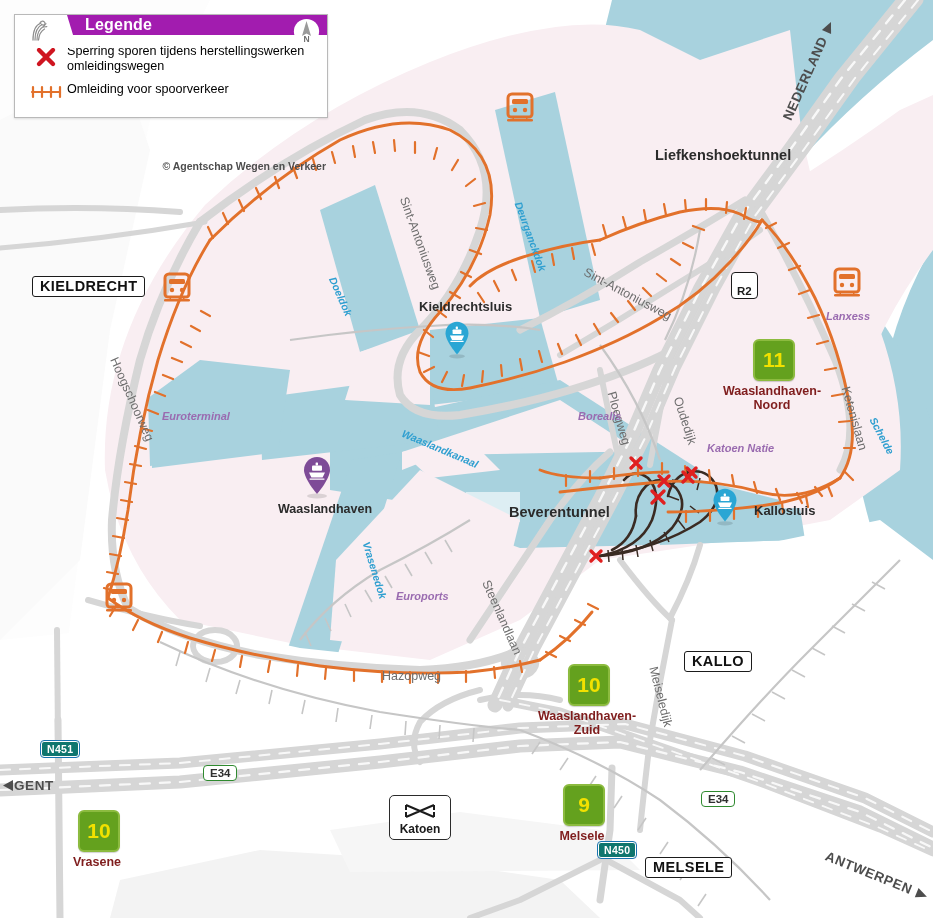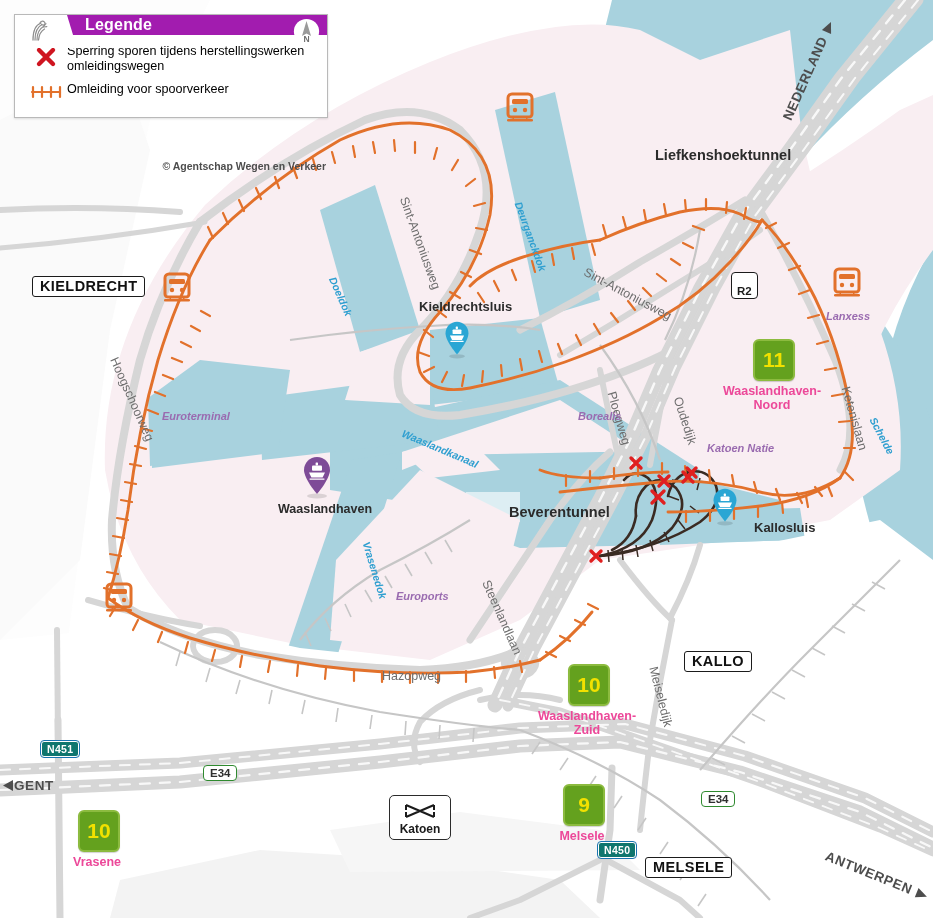--- a/index.html
+++ b/index.html
@@ -31,21 +31,21 @@
   .road-lbl{font-size:12.5px;color:#6d6d6d;font-weight:normal;}
   .water-lbl{font-size:10.5px;color:#2f9fd0;font-style:italic;font-weight:bold;}
   .terminal-lbl{font-size:11px;color:#9a6bb0;font-style:italic;font-weight:bold;}
   .dir-lbl{font-size:13.5px;font-weight:bold;color:#4d4d4d;letter-spacing:.6px;}
 
   
   .exit{position:absolute;}
   .exit-num{width:38px;height:38px;border-radius:6px;background:#64a11e;border:2px solid #8cbb3f;
             color:#f2e100;font-size:21px;font-weight:bold;display:flex;align-items:center;justify-content:center;
             box-shadow:0 1px 1px rgba(0,0,0,.18);}
-  .exit-name{margin-top:3px;text-align:center;font-size:12.5px;font-weight:bold;color:#ec4899;line-height:1.12;}
+  .exit-name{margin-top:3px;text-align:center;font-size:12.5px;font-weight:bold;color:#7f1d1d;line-height:1.12;}
 
   
   .shield-n{position:absolute;background:#0f766e;border:1.6px solid #fff;outline:1.4px solid #1a74b0;
             border-radius:3px;color:#fff;font-size:10.5px;font-weight:bold;padding:1px 5px;letter-spacing:.3px;}
   .shield-e{position:absolute;background:#fff;border:1.8px solid #2f8a2f;border-radius:4px;
             color:#2f2f2f;font-size:11.5px;font-weight:bold;padding:1px 6px;}
   .shield-r{position:absolute;background:#fff;border:1.8px solid #1b1b1b;border-radius:4px;
             color:#1b1b1b;font-size:11.5px;font-weight:bold;padding:12px 5px 1px 5px;}
 
   
@@ -355,21 +355,21 @@
         <path d="M9 17.4h16l-2.4 5.2H11.4z"></path>
         <rect x="9.4" y="23.4" width="15.2" height="1.3" rx=".6"></rect>
       </g>
     </svg>
   </div>
 
   <div class="lbl tunnel" style="left:655px;top:147px;">Liefkenshoektunnel</div>
   <div class="lbl tunnel" style="left:509px;top:504px;">Beverentunnel</div>
 
   <div class="lbl sluis" style="left:419px;top:299px;">Kieldrechtsluis</div>
-  <div class="lbl sluis" style="left:722px;top:520px;padding-left:32px;">Kallosluis</div>
+  <div class="lbl sluis" style="left:722px;top:503px;padding-left:32px;">Kallosluis</div>
 
   <div class="place-box" style="left:16px;top:276px;margin-left:16px;">KIELDRECHT</div>
   <div class="place-box" style="left:684px;top:651px;">KALLO</div>
   <div class="place-box" style="left:645px;top:857px;">MELSELE</div>
 
   <div class="lbl road-lbl" style="left:120px;top:355px;transform:rotate(66deg);transform-origin:0 0;">Hoogschoorweg</div>
   <div class="lbl road-lbl" style="left:410px;top:195px;transform:rotate(70deg);transform-origin:0 0;">Sint-Antoniusweg</div>
   <div class="lbl road-lbl" style="left:588px;top:265px;transform:rotate(28deg);transform-origin:0 0;">Sint-Antoniusweg</div>
   <div class="lbl road-lbl" style="left:618px;top:390px;transform:rotate(74deg);transform-origin:0 0;">Ploegweg</div>
   <div class="lbl road-lbl" style="left:684px;top:395px;transform:rotate(72deg);transform-origin:0 0;">Oudedijk</div>

